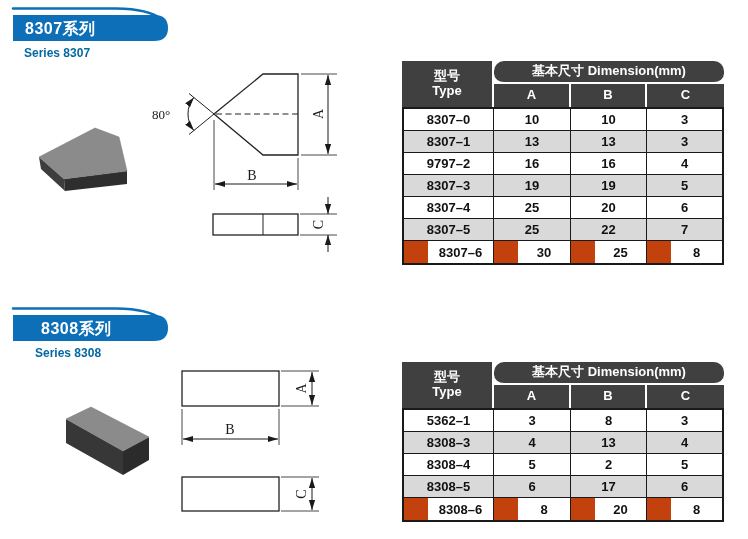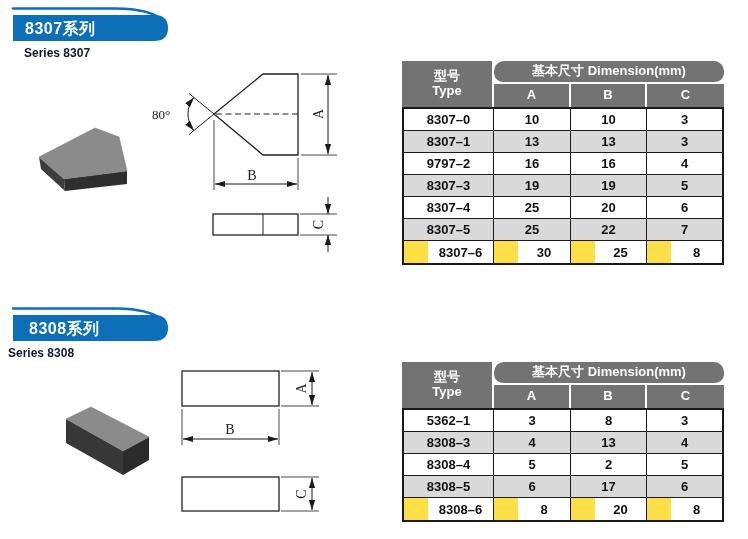--- a/index.html
+++ b/index.html
@@ -9,42 +9,42 @@
     font-family:"Liberation Sans", sans-serif; overflow:hidden;
   }
   .abs { position:absolute; }
 
   
   .banner-text {
     position:absolute; color:#ffffff; font-size:16px; font-weight:bold;
     letter-spacing:0.5px; line-height:27px;
   }
   .series-label {
-    position:absolute; font-size:12px; font-weight:bold; color:#0f172a;text-align:center;
+    position:absolute; font-size:12px; font-weight:bold; color:#0369a1;text-align:center;
   }
 
   
   .thead {
     position:absolute; width:322px; display:grid;
     grid-template-columns:92px 77px 76px 77px;
     grid-template-rows:23px 23px;
   }
   .th {
-    background:#737373; color:#fff; font-weight:bold; font-size:13px;
+    background:#404040; color:#fff; font-weight:bold; font-size:13px;
     display:flex; align-items:center; justify-content:center; line-height:1.15;
   }
   .th-type { grid-row:1 / 3; grid-column:1; flex-direction:column; border-right:2px solid #fff; }
   .th-dim  { grid-row:1; grid-column:2 / 5; border-bottom:2px solid #fff;border-radius:10px; }
   .th-sub  { grid-row:2; }
   .th-sub.sep { border-right:2px solid #fff; }
 
   
   .tdata {
     position:absolute; width:322px; border:2px solid #1a1a1a;
-    display:grid; grid-template-columns:90px 77px 76px 75px; background:#fde047;
+    display:grid; grid-template-columns:90px 77px 76px 75px; background:#c2410c;
   }
   .trow { display:contents; }
   .td {
     height:22px; display:flex; align-items:center; justify-content:center;
     font-size:13px; font-weight:bold; color:#111;
     border-right:1.5px solid #1a1a1a; border-bottom:1.5px solid #1a1a1a;
     background:#fff;
   }
   .td.last { border-right:none; }
   .trow:last-child .td { border-bottom:none;margin-left:24px; }
@@ -166,22 +166,22 @@
       </div>
     </div>
   </div>
 
   <div>
 
     <svg class="abs" style="left:10px; top:304px;" width="170" height="42" viewBox="10 304 170 42">
       <path d="M13,308.5 H116 Q149,309 161,319" fill="none" stroke="#0d6fb7" stroke-width="2.6" stroke-linecap="round"></path>
       <path d="M13,315 H154 Q168,315 168,328 Q168,341 154,341 H13 Z" fill="#0d6fb7"></path>
     </svg>
-    <div class="banner-text" style="left:29px; top:315px;">8308系列</div>
-    <div class="series-label" style="left:8px; top:346px;">Series 8308</div>
+    <div class="banner-text" style="left:41px; top:315px;">8308系列</div>
+    <div class="series-label" style="left:35px; top:346px;">Series 8308</div>
 
     <svg class="abs" style="left:55px; top:400px;" width="105" height="85" viewBox="55 400 105 85">
       <polygon points="66,419 123,451 123,475 66,443" fill="#373737"></polygon>
       <polygon points="123,451 149,437 149,460 123,475" fill="#2b2b2b"></polygon>
       <polygon points="66,419 91,407 149,437 123,451" fill="#8b8b8b" stroke="#777" stroke-width="0.5"></polygon>
     </svg>
 
     <svg class="abs" style="left:150px; top:360px;" width="190" height="165" viewBox="150 360 190 165">
       <defs>
         <marker id="ar2" markerUnits="userSpaceOnUse" markerWidth="10" markerHeight="8" viewBox="0 0 10 8" refX="10" refY="4" orient="auto-start-reverse">

